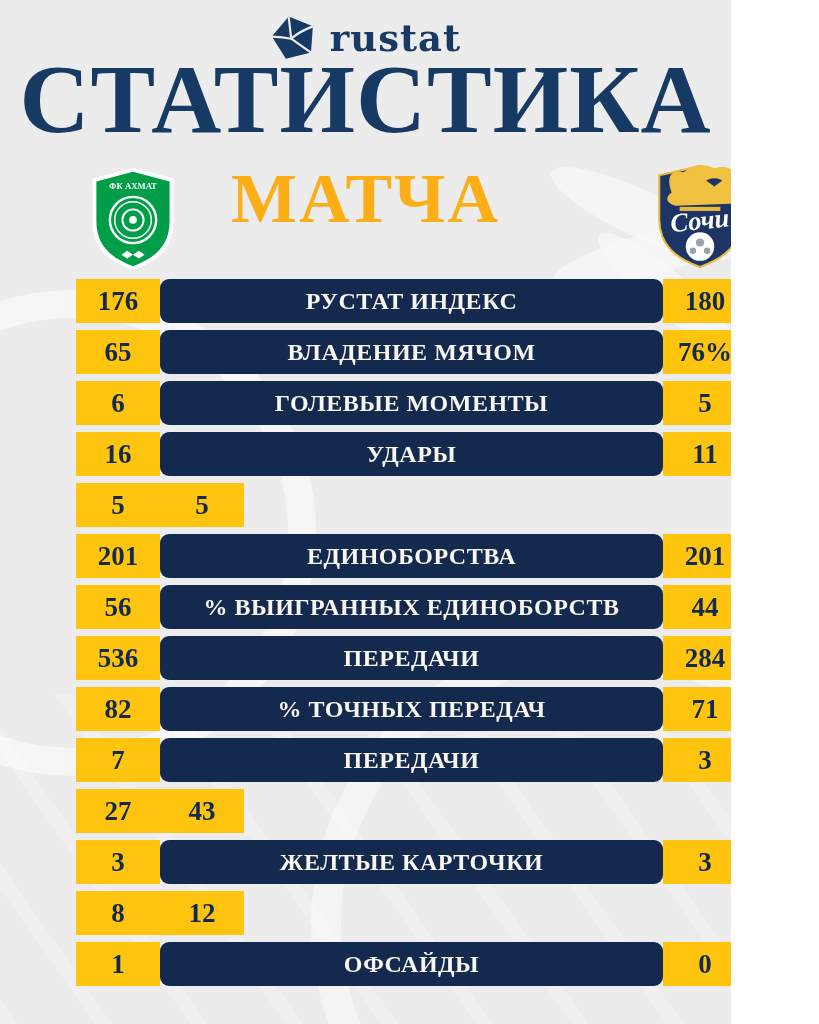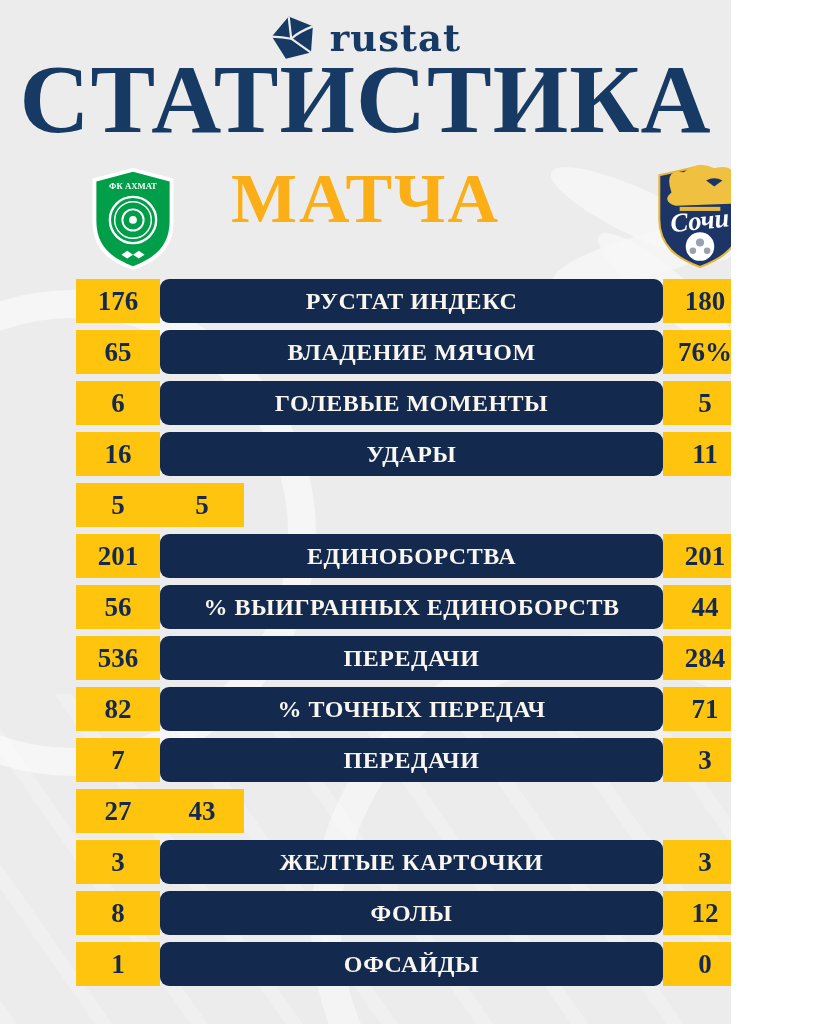--- a/index.html
+++ b/index.html
@@ -159,21 +159,20 @@
       </div>
 
       <div class="row">
         <div class="cell val home">3</div>
         <div class="cell lbl">ЖЕЛТЫЕ КАРТОЧКИ</div>
         <div class="cell val away">3</div>
       </div>
 
       <div class="row">
         <div class="cell val home">8</div>
-        <div class="cell lbl">ФОЛЫ</div>
         <div class="cell val away">12</div>
       </div>
 
       <div class="row">
         <div class="cell val home">1</div>
         <div class="cell lbl">ОФСАЙДЫ</div>
         <div class="cell val away">0</div>
       </div>
     </div>
 

